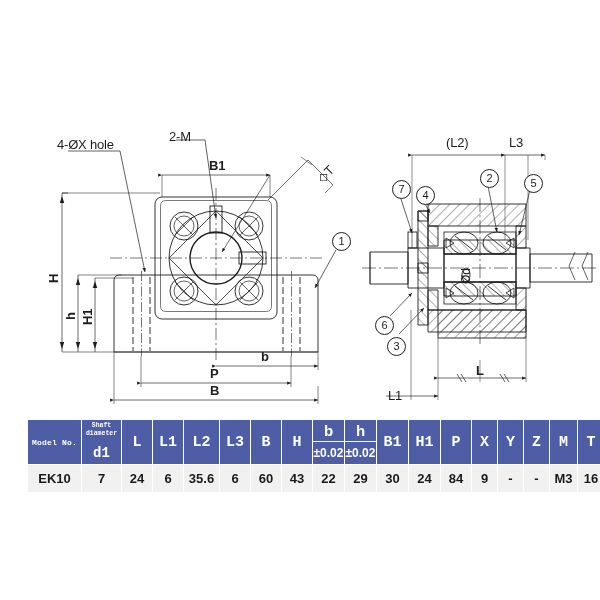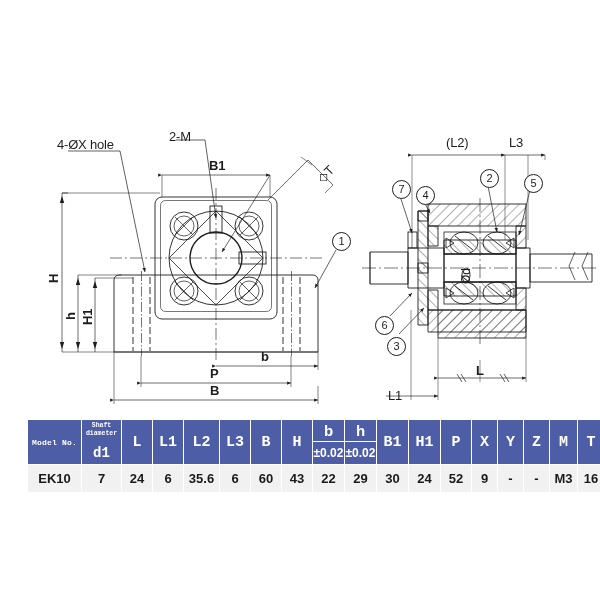--- a/index.html
+++ b/index.html
@@ -424,21 +424,21 @@
           <td>24</td>
           <td>6</td>
           <td>35.6</td>
           <td>6</td>
           <td>60</td>
           <td>43</td>
           <td>22</td>
           <td>29</td>
           <td>30</td>
           <td>24</td>
-          <td>52</td>
+          <td>84</td>
           <td>9</td>
           <td>-</td>
           <td>-</td>
           <td>M3</td>
           <td>16</td>
         </tr>
       </tbody>
     </table>
   </div>
 

